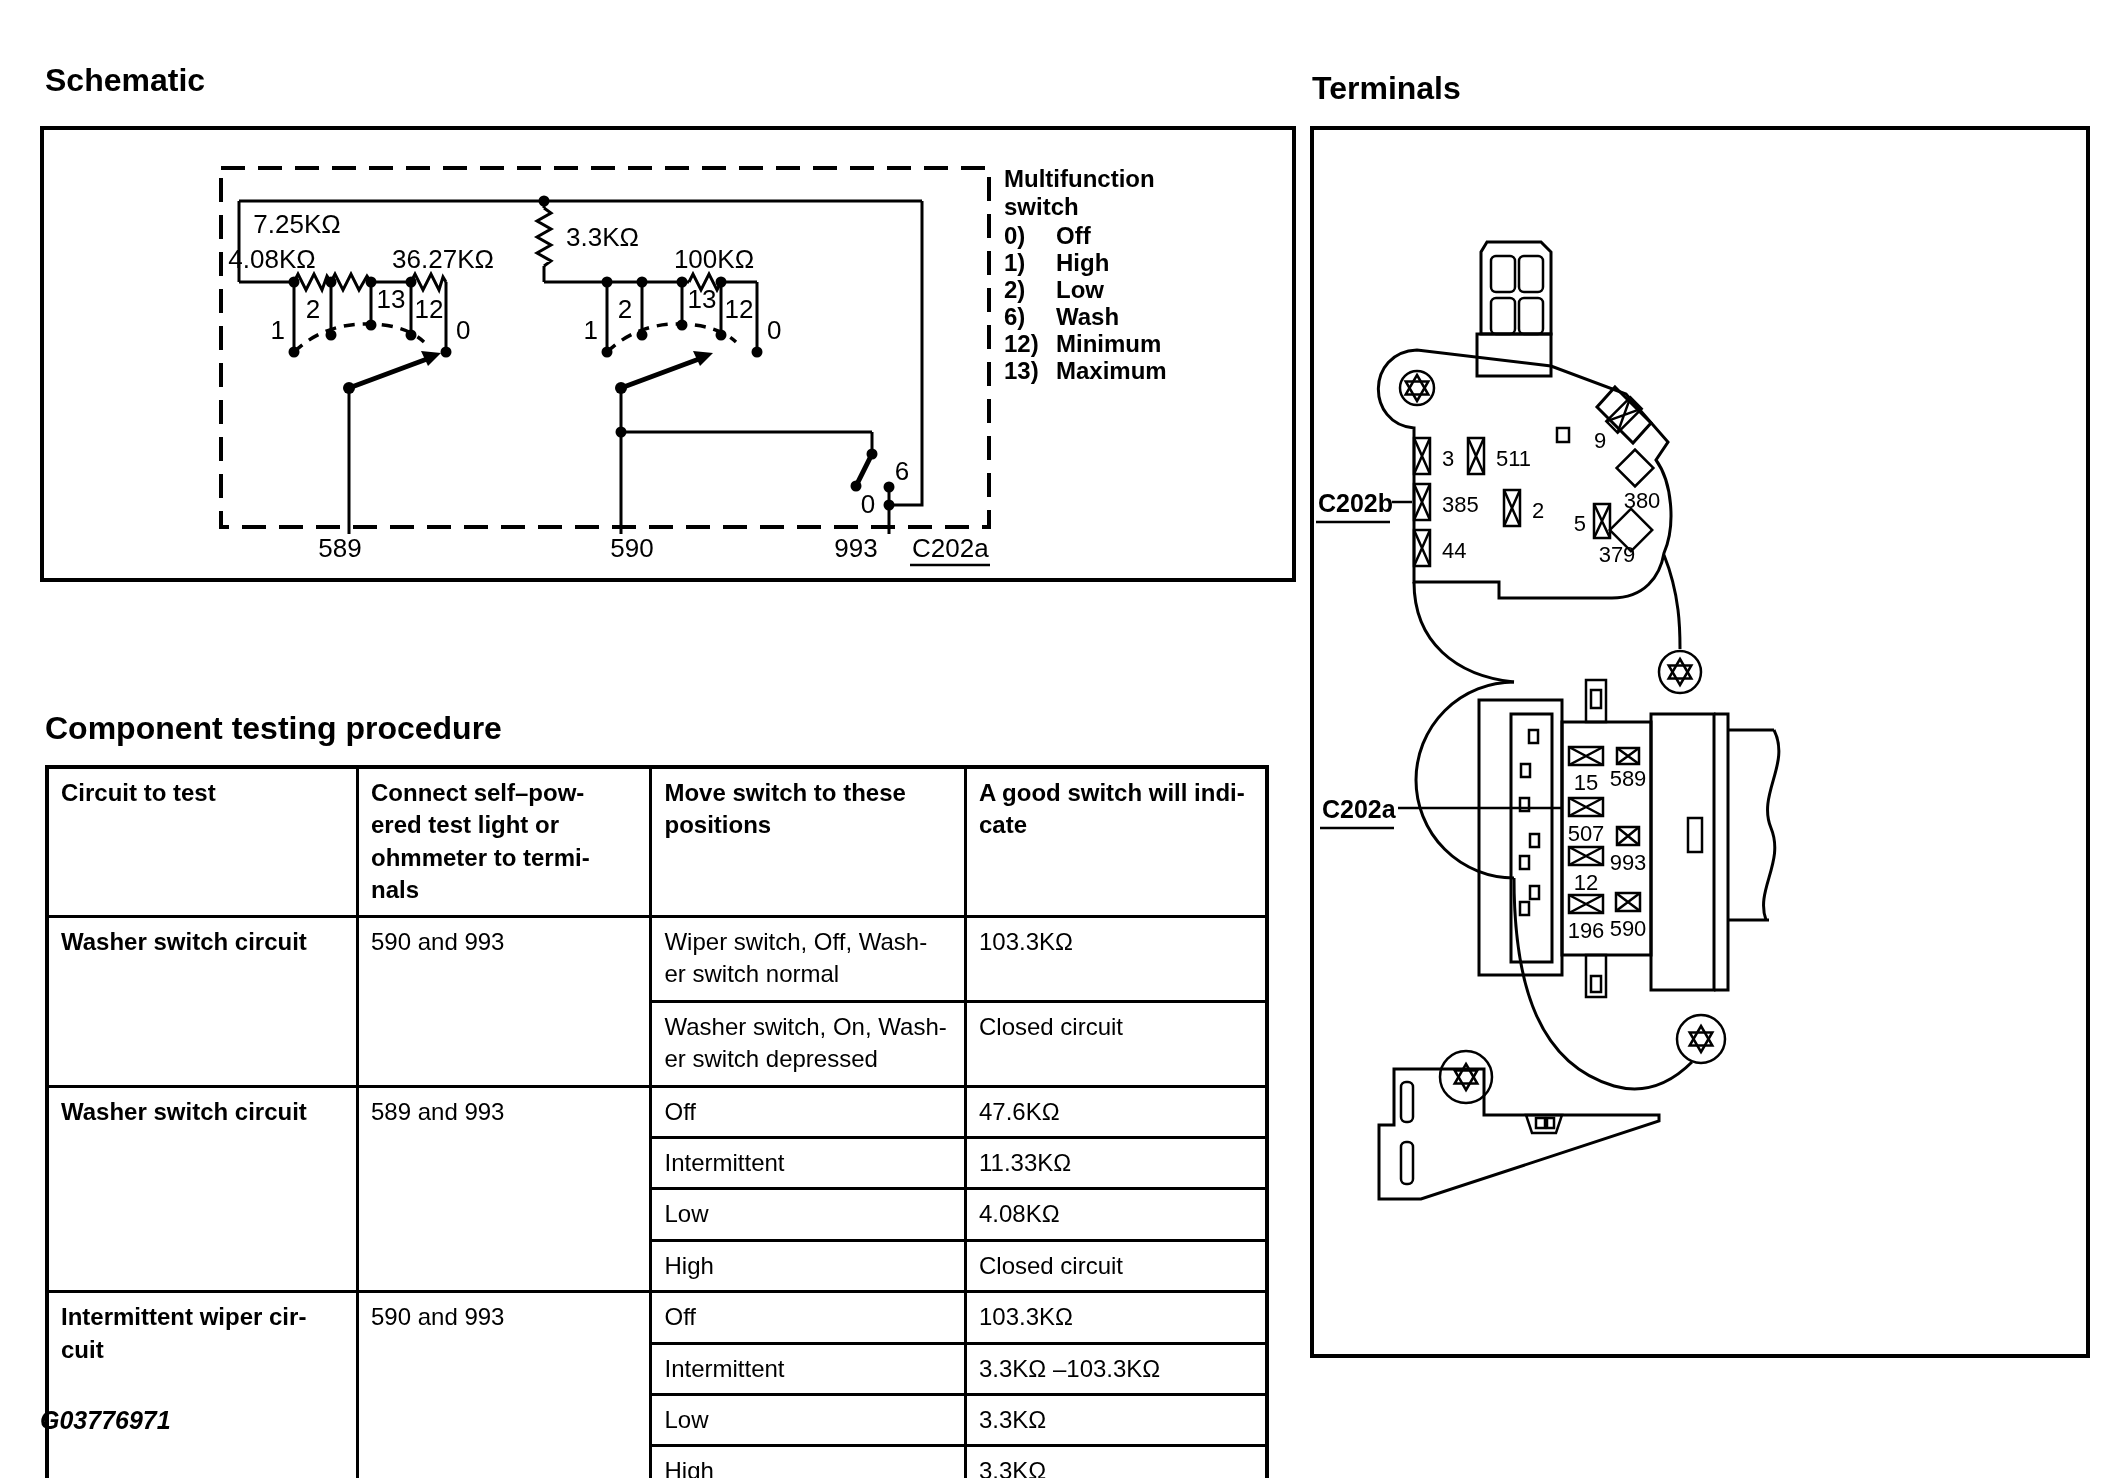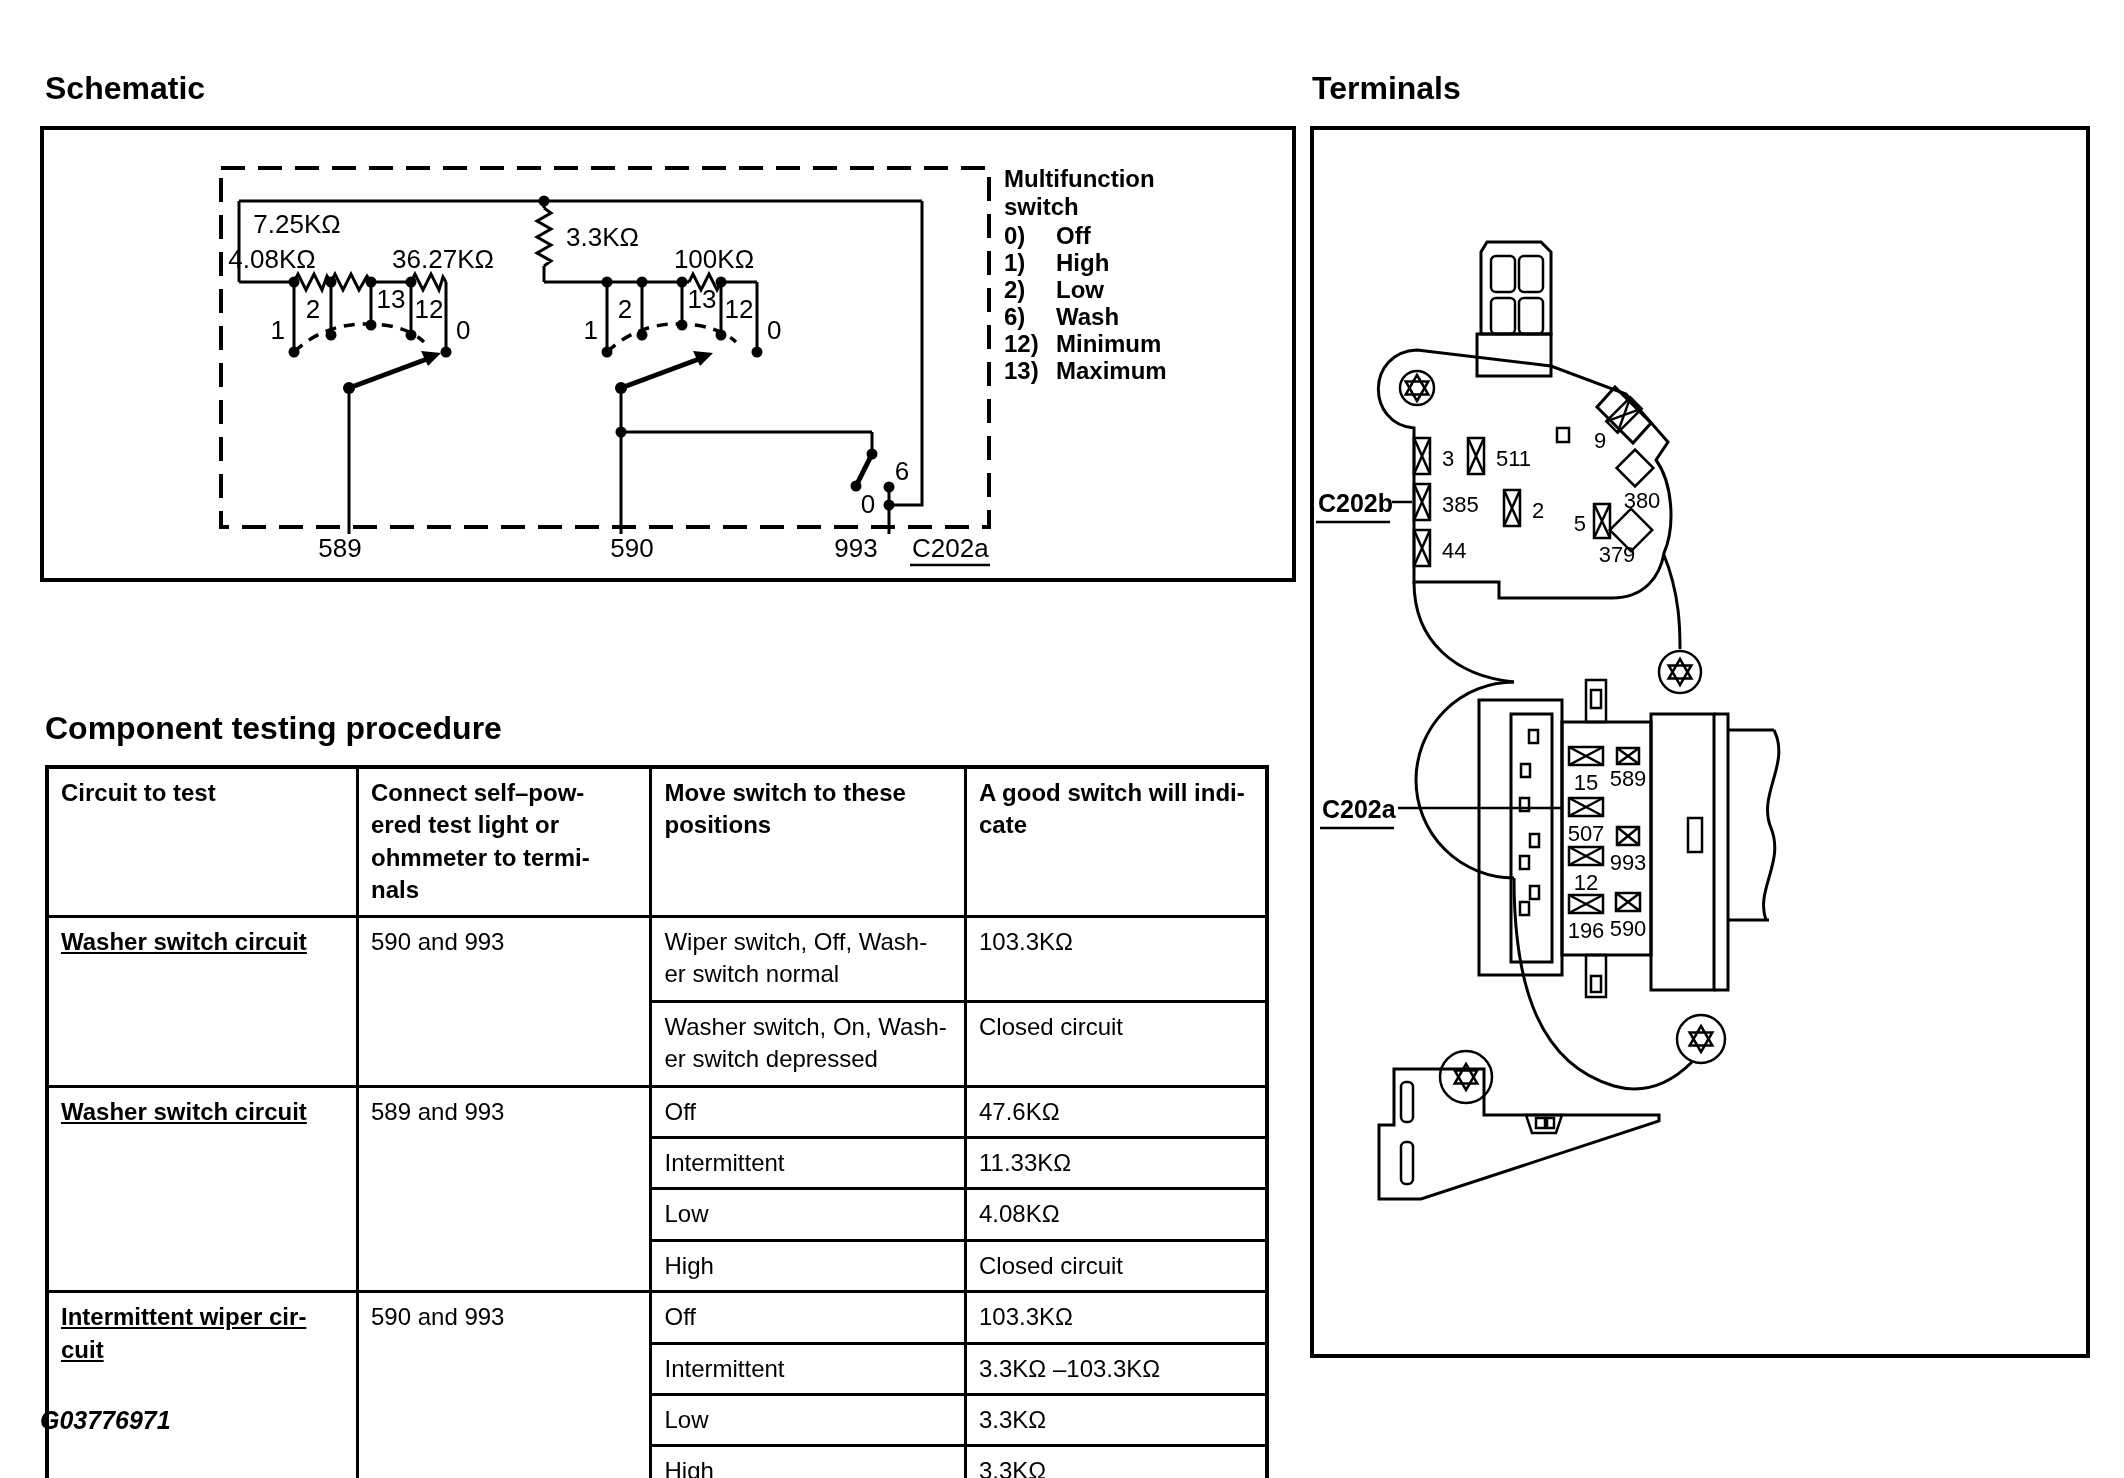--- a/index.html
+++ b/index.html
@@ -30,29 +30,29 @@
   
   #test-table{
     position:absolute;left:45px;top:765px;width:1224px;
     border-collapse:collapse;table-layout:fixed;border:4px solid #000;
   }
   #test-table th,#test-table td{
     border:3px solid #000;vertical-align:top;text-align:left;
     padding:8px 12px;font-size:24px;line-height:1.35;white-space:pre-line;
   }
   #test-table th{font-weight:bold;height:120px;}
-  td.circuit{font-weight:bold;text-decoration:underline;}
+  td.circuit{font-weight:bold;}
   tr.tall td{height:66px;}
   tr.short td{height:28px;}
   #figure-id{position:absolute;left:40px;top:1406px;font-size:25px;font-weight:bold;font-style:italic;}
 </style>
 </head>
 <body>
 
-<h2 class="section-title" style="left:45px;top:70px;">Schematic</h2>
+<h2 class="section-title" style="left:45px;top:62px;">Schematic</h2>
 <h2 class="section-title" style="left:1312px;top:70px;">Terminals</h2>
 <h2 class="section-title" style="left:45px;top:710px;">Component testing procedure</h2>
 
 <div class="panel" id="schematic-panel">
 <svg viewBox="0 0 1248 448">
 
   <rect class="dashbox" x="177" y="38" width="768" height="359"></rect>
 
   <g>
     <path class="w" d="M195,71 H878"></path>

